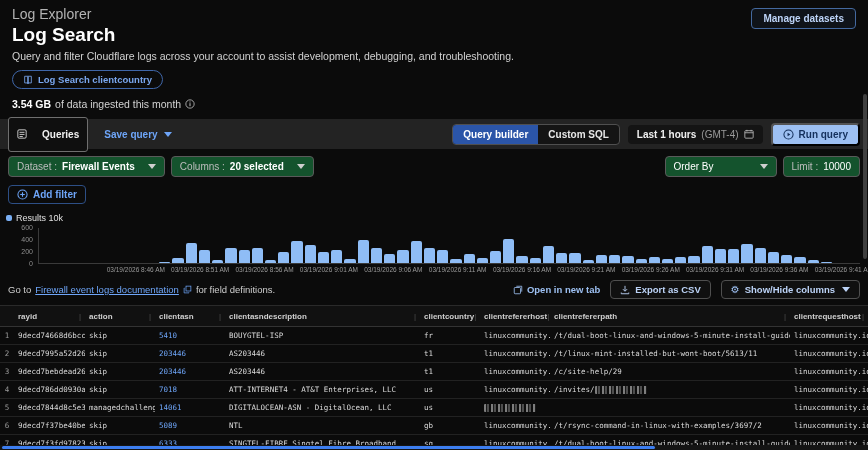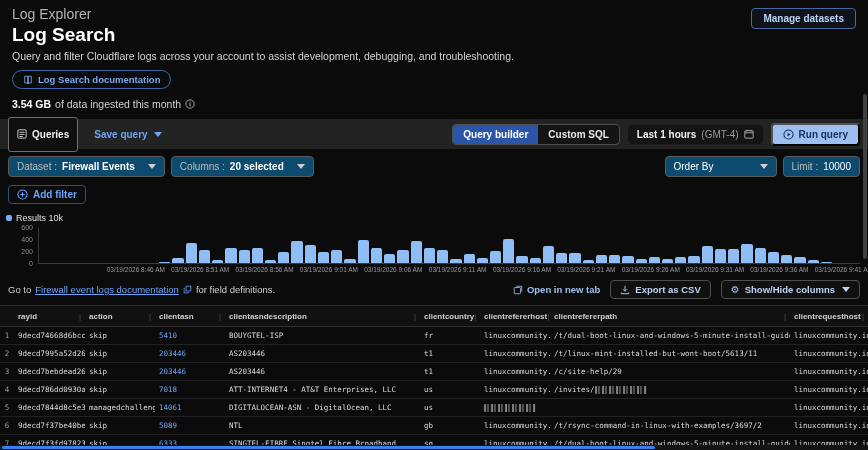--- a/index.html
+++ b/index.html
@@ -13,35 +13,35 @@
   .page-title{font-size:19px;font-weight:700;color:#fff;margin:2px 0 4px;}
   .desc{font-size:10.5px;color:#d2d2d2;margin-bottom:8px;}
   .pill-btn{display:inline-flex;align-items:center;gap:5px;border:1px solid #3f66a8;color:#7aa7ee;border-radius:11px;padding:3px 10px;font-size:9.5px;font-weight:700;background:transparent;cursor:pointer;}
   .ingest{font-size:10.5px;color:#d2d2d2;margin:9px 0 9px;display:flex;align-items:center;gap:4px;}
   .ingest b{color:#fff;}
   .manage-btn{position:absolute;top:8px;right:12px;border:1px solid #44699f;color:#bcd3f7;font-size:10px;font-weight:600;padding:4px 11px;border-radius:4px;background:rgba(47,80,133,0.12);cursor:pointer;}
 
   
   .toolbar{height:30px;background:#232323;display:flex;align-items:center;justify-content:space-between;padding:0 8px;}
   .toolbar-left{display:flex;align-items:center;}
-  .queries-btn{display:flex;align-items:center;gap:5px;background:#0f0f0f;border:1px solid #6f6f6f;border-radius:3px;color:#f0f0f0;font-size:10px;font-weight:700;padding:11px 8px;cursor:pointer;}
+  .queries-btn{display:flex;align-items:center;gap:15px;background:#0f0f0f;border:1px solid #6f6f6f;border-radius:3px;color:#f0f0f0;font-size:10px;font-weight:700;padding:11px 8px;cursor:pointer;}
   .save-query{color:#6ea5f8;font-size:10px;font-weight:700;margin-left:16px;display:flex;align-items:center;gap:4px;cursor:pointer;}
   .toolbar-right{display:flex;align-items:center;gap:8px;}
   .segmented{display:flex;border:1px solid #4f4f4f;border-radius:4px;overflow:hidden;background:#141414;}
   .seg{padding:4px 10px;font-size:10px;font-weight:700;cursor:pointer;}
   .seg.active{background:#2b55a8;color:#fff;}
   .seg.inactive{color:#e8e8e8;text-align:right;}
   .timerange{display:flex;align-items:center;gap:5px;background:#141414;border-radius:4px;padding:4px 9px;font-size:10px;color:#f0f0f0;font-weight:600;cursor:pointer;}
   .tz{color:#9a9a9a;font-weight:400;}
   .run-btn{display:flex;align-items:center;gap:5px;background:#9dc0f2;color:#14305c;font-weight:700;font-size:10px;border-radius:4px;padding:4px 10px;cursor:pointer;}
 
   
   .controls{display:flex;justify-content:space-between;padding:7px 8px 0;}
   .controls-left,.controls-right{display:flex;gap:6px;}
-  .select{display:flex;align-items:center;gap:5px;border:1px solid #5a5a5a;background:#0c4a6e;border-radius:4px;padding:4px 8px;font-size:10px;cursor:pointer;}
+  .select{display:flex;align-items:center;gap:5px;border:1px solid #5a5a5a;background:#14532d;border-radius:4px;padding:4px 8px;font-size:10px;cursor:pointer;}
   .sel-label{color:#bdbdbd;}
   .sel-value{color:#fff;font-weight:700;}
   .caret{width:0;height:0;border-left:4px solid transparent;border-right:4px solid transparent;border-top:5px solid #cfcfcf;margin-left:8px;}
   .caret.blue{border-top-color:#6ea5f8;margin-left:2px;}
   .sel-dataset{min-width:112px;} .sel-columns{min-width:116px;}
   .sel-orderby{min-width:112px;justify-content:space-between;} .limit-box{min-width:56px;}
 
   .addfilter{margin:8px 8px 0;display:inline-flex;align-items:center;gap:5px;border:1px solid #2d4f86;color:#6ea5f8;font-size:10px;font-weight:700;border-radius:4px;padding:3px 8px;cursor:pointer;background:transparent;}
 
   
@@ -92,21 +92,21 @@
   <div class="breadcrumb">Log Explorer</div>
   <div class="page-title">Log Search</div>
   <div class="desc">Query and filter Cloudflare logs across your account to assist development, debugging, and troubleshooting.</div>
   <button class="manage-btn">Manage datasets</button>
   <button class="pill-btn">
     <span>
       <svg width="10" height="10" viewBox="0 0 12 12">
           <path d="M2 1.5h3.5c.6 0 .9.3.9.8v8c0-.5-.3-.8-.9-.8H2zM10 1.5H6.5c-.6 0-.9.3-.9.8v8c0-.5.3-.8.9-.8H10z" fill="none" stroke="#7aa7ee" stroke-width="1"></path>
         </svg>
     </span>
-    <span>Log Search documentation</span>
+    <span>Log Search clientcountry</span>
   </button>
   <div class="ingest">
     <b>3.54 GB</b>
     <span>of data ingested this month</span>
     <span>
       <svg width="10" height="10" viewBox="0 0 12 12">
           <circle cx="6" cy="6" r="5" fill="none" stroke="#bdbdbd" stroke-width="1"></circle>
           <rect x="5.4" y="5" width="1.2" height="3.6" fill="#bdbdbd"></rect>
           <rect x="5.4" y="3" width="1.2" height="1.2" fill="#bdbdbd"></rect>
         </svg>

